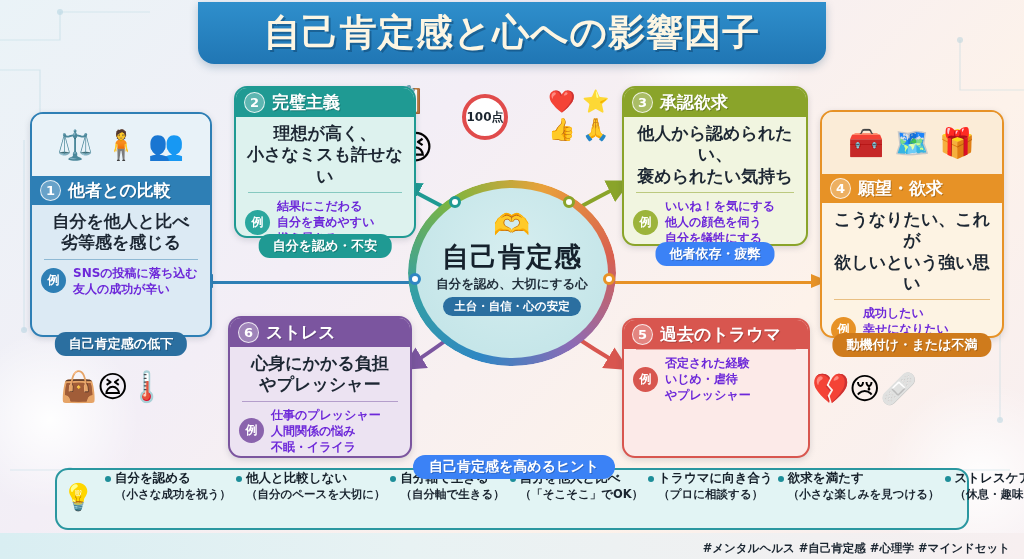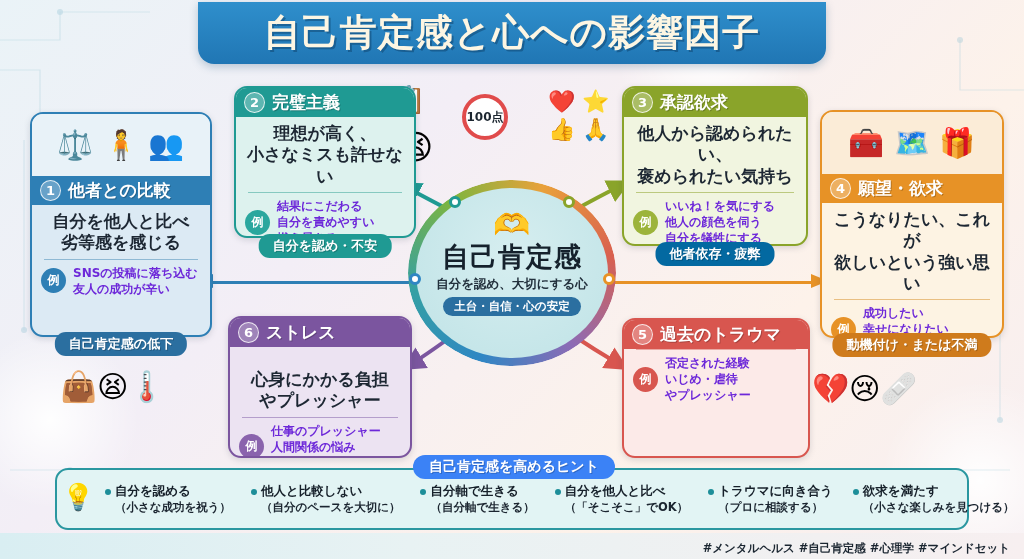--- a/index.html
+++ b/index.html
@@ -109,21 +109,21 @@
 
   
   .arrow { position: absolute; height: 0; }
   .arrow .shaft { position: absolute; height: 3px; top: 0; }
   .arrow .head { position: absolute; width: 0; height: 0; top: -7px; }
 
   
   .hints {
     position: absolute; left: 55px; top: 468px; width: 914px; height: 62px;
     background: #e2f4f4; border: 2px solid #2a97a0; border-radius: 13px;
-    display: flex; align-items: center; padding-left: 48px; gap: 20px;
+    display: flex; padding-left: 48px; gap: 5px;
   }
   .hints-title {
     position: absolute; left: 413px; top: 455px;
     background: #3b82f6; color: #fff; font-weight: bold; font-size: 14px;
     padding: 3px 16px; border-radius: 12px;
     text-shadow: 1px 1px 0 rgba(0,0,0,.2);
   }
   .bulb { position: absolute; left: 62px; top: 482px; font-size: 26px; }
   .hint-item { display: flex; flex-direction: column; }
   .hint-item .h-main {
@@ -270,21 +270,21 @@
   <div class="desc" style="white-space:pre-line;">他人から認められたい、
 褒められたい気持ち</div>
   <div class="divider" style="background:#bcc97f;"></div>
   <div class="exam">
     <span class="rei" style="background:#9cb43b;">例</span>
     <span class="lines" style="white-space:pre-line;">いいね！を気にする
 他人の顔色を伺う
 自分を犠牲にする</span>
   </div>
 </div>
-<div class="badge" style="left:715px;top:242px;background:#0369a1;">他者依存・疲弊</div>
+<div class="badge" style="left:715px;top:242px;background:#3b82f6;">他者依存・疲弊</div>
 
 <div class="card" style="left:820px;top:110px;width:184px;height:228px;border-color:#e79226;background:#fdf3e3;">
   <div class="illus" style="background:#fbecd7;">🧰 🗺️ 🎁</div>
   <div class="hdr" style="background:#e79226;">
     <span class="num">4</span>
     <span>願望・欲求</span>
   </div>
   <div class="desc" style="white-space:pre-line;">こうなりたい、これが
 欲しいという強い思い</div>
   <div class="divider" style="background:#e9bf82;"></div>
@@ -309,21 +309,21 @@
 いじめ・虐待
 やプレッシャー</span>
   </div>
 </div>
 
 <div class="card" style="left:228px;top:316px;width:184px;height:142px;border-color:#7b559f;background:#ece3f2;">
   <div class="hdr" style="background:#7b559f;">
     <span class="num">6</span>
     <span>ストレス</span>
   </div>
-  <div class="desc" style="white-space:pre-line;margin-top:16px;">心身にかかる負担
+  <div class="desc" style="white-space:pre-line;">心身にかかる負担
 やプレッシャー</div>
   <div class="divider" style="background:#b49ecb;"></div>
   <div class="exam">
     <span class="rei" style="background:#8a63ad;">例</span>
     <span class="lines" style="white-space:pre-line;">仕事のプレッシャー
 人間関係の悩み
 不眠・イライラ</span>
   </div>
 </div>
 

